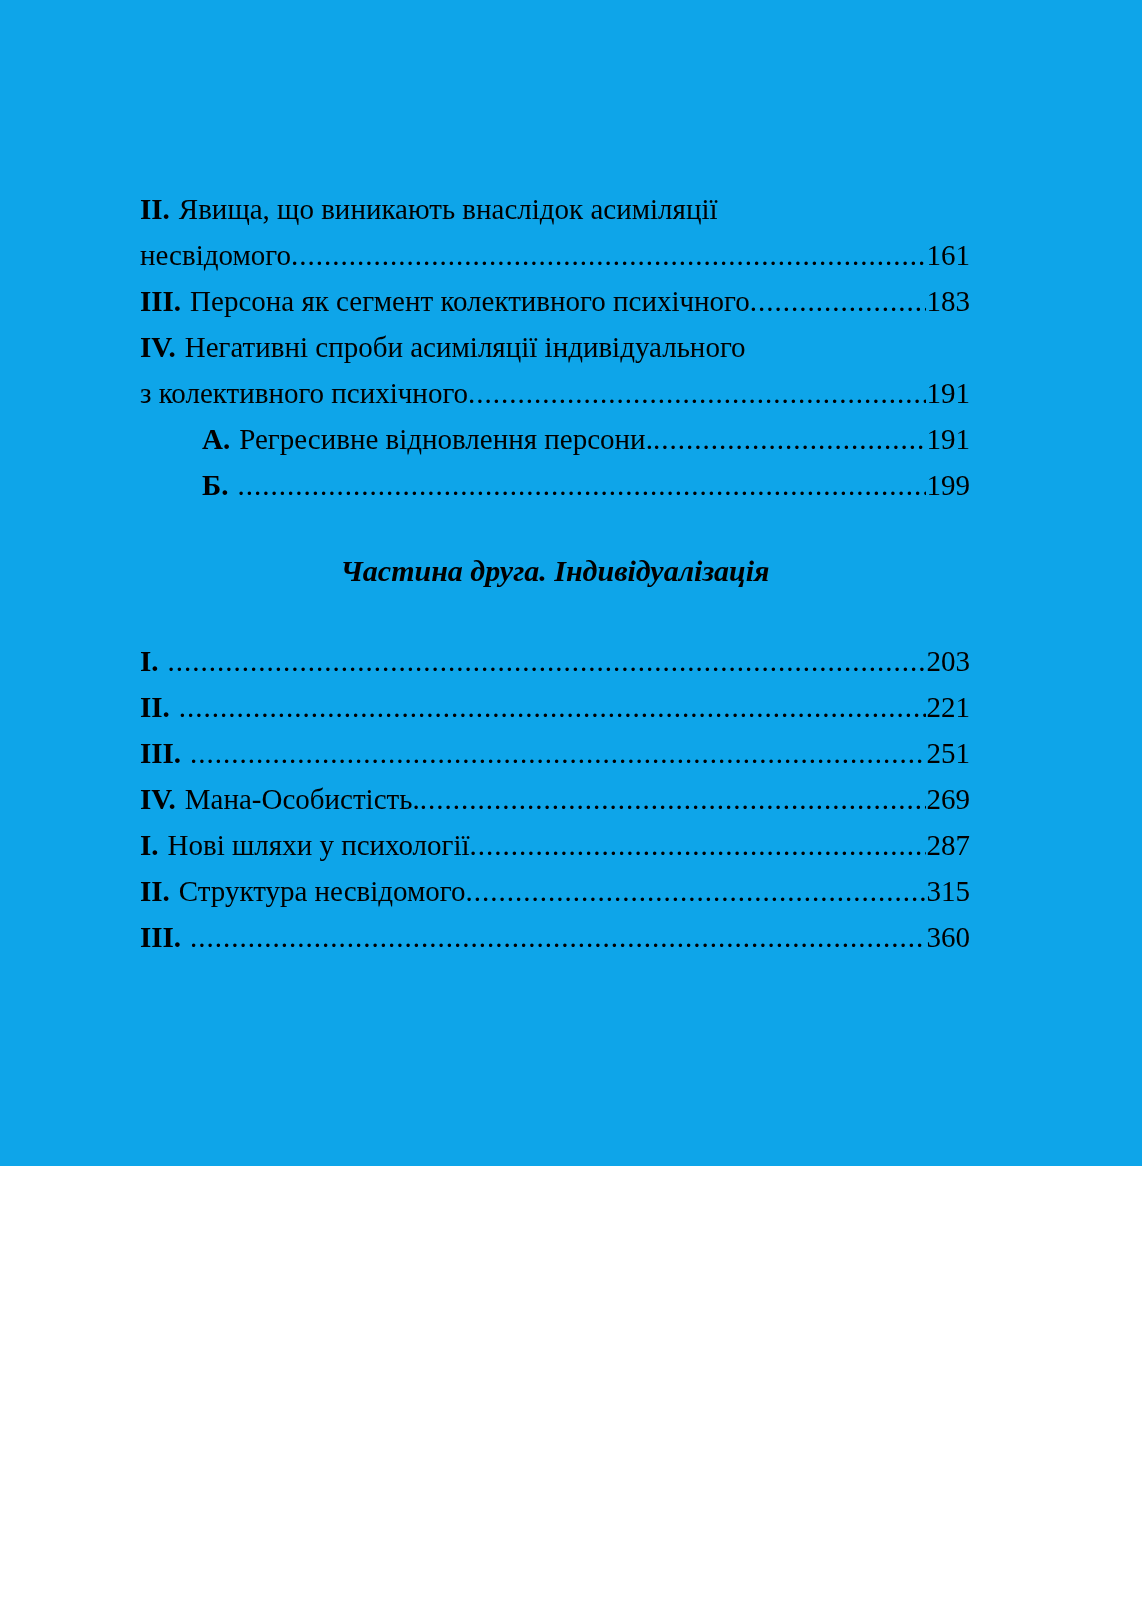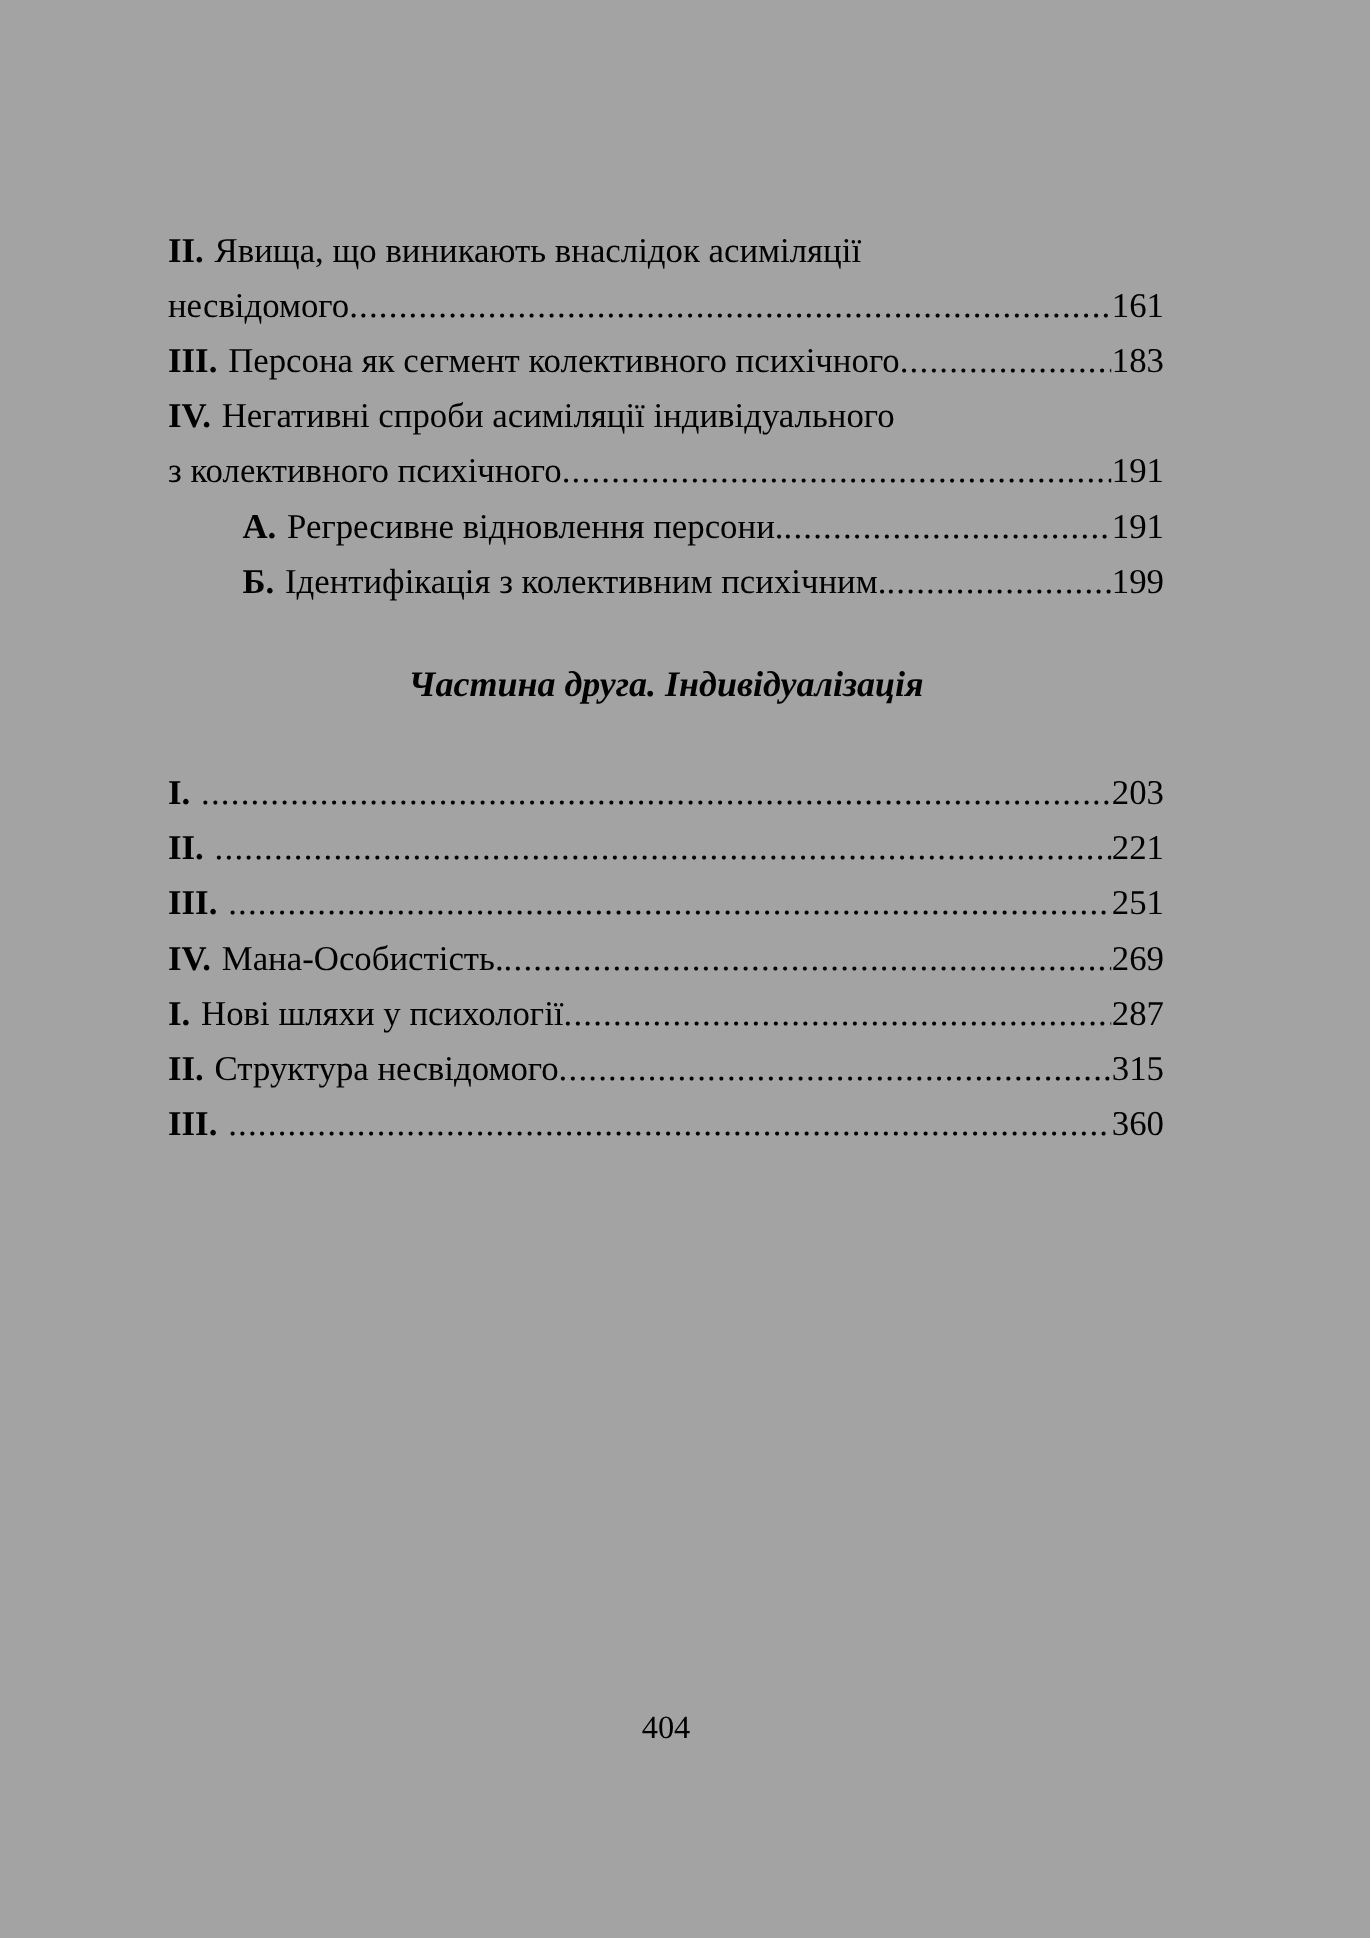--- a/index.html
+++ b/index.html
@@ -1,21 +1,21 @@
 <!DOCTYPE html>
 <html><head>
   <meta charset="utf-8">
   <style>
     * { margin: 0; padding: 0; box-sizing: border-box; }
     html, body { background: #ffffff; }
     .page {
       position: relative;
       width: 1142px;
-      height: 1615px;
-      background: #a3a3a3;
+      height: 1166px;
+      background: #0ea5e9;
       color: #000000;
       font-family: "Liberation Serif", "DejaVu Serif", serif;
       padding: 186px 172px 0 140px;
       overflow: hidden;
     }
     .toc { font-size: 29px; line-height: 46px; }
     .line {
       display: flex;
       align-items: baseline;
       white-space: nowrap;
@@ -103,21 +103,20 @@
 
       <div class="line indent">
         <span class="num">А.</span>
         <span class="title">Регресивне відновлення персони.</span>
         <span class="dots"></span>
         <span class="pageno">191</span>
       </div>
 
       <div class="line indent">
         <span class="num">Б.</span>
-        <span class="title">Ідентифікація з колективним психічним.</span>
         <span class="dots"></span>
         <span class="pageno">199</span>
       </div>
 
     </div>
 
     <h2 class="part-heading">Частина друга. Індивідуалізація</h2>
 
     <div>
 

